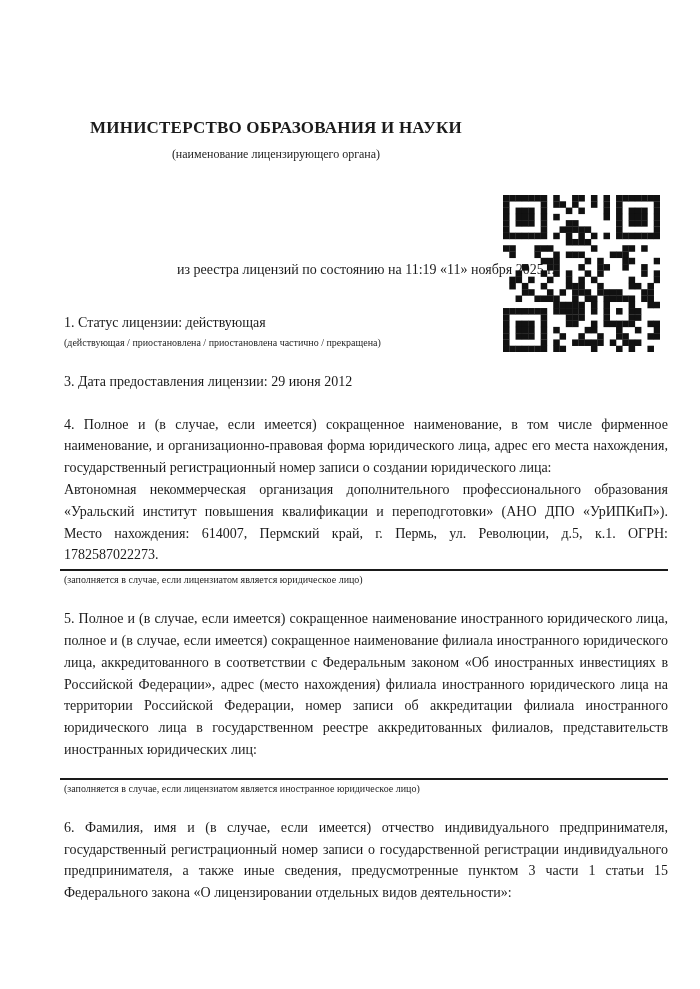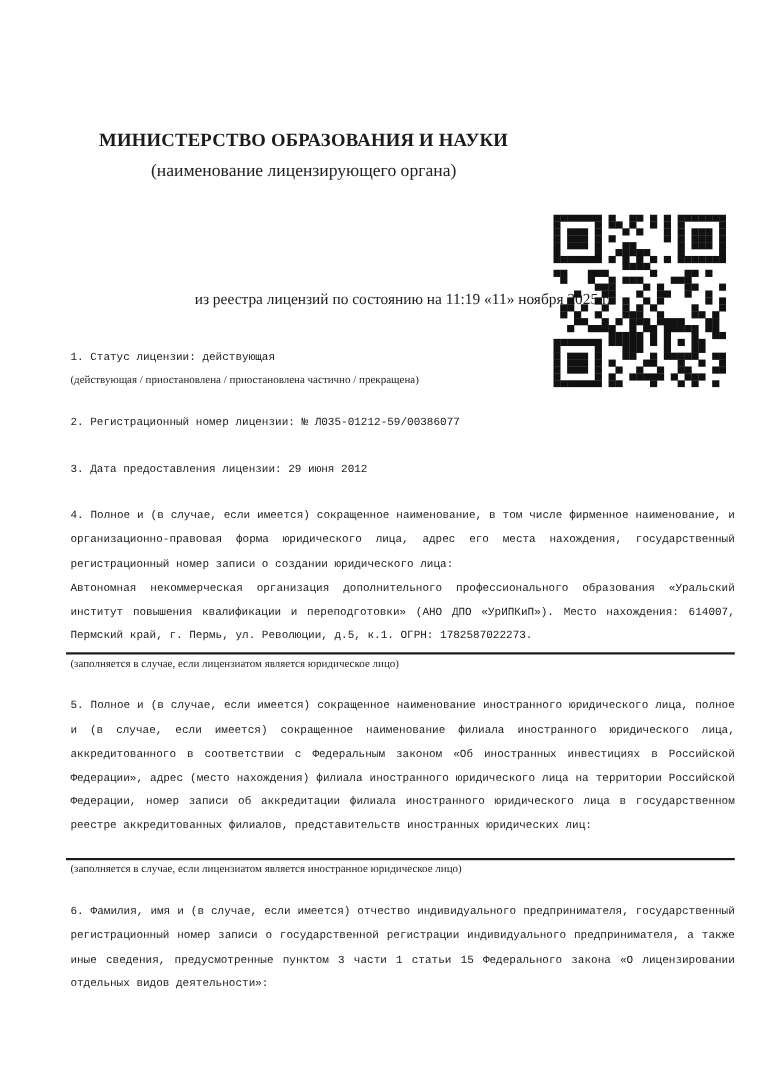--- a/index.html
+++ b/index.html
@@ -26,21 +26,21 @@
     align-items: center;
   }
   .ministry-line {
     font-weight: bold;
     font-size: 17px;
     line-height: 28px;
     white-space: nowrap;
     letter-spacing: 0.2px;
   }
   .ministry-caption {
-    font-size: 16px;
+    font-size: 12px;
     margin-top: 5px;
     color: #222;
   }
   .qr {
     position: absolute;
     top: 81px;
     right: 40px;
     width: 157px;
     height: 157px;
   }
@@ -48,23 +48,22 @@
   .doc-title {
     margin-top: 97px;
     text-align: center;
     font-size: 14px;
     line-height: 22px;
   }
   
   .item { margin-top: 21px; }
   .item p {
     margin: 0;
-    font-size: 10px;
+    font-size: 14px;
     line-height: 21.8px;
-    font-family: Liberation Mono, monospace;
   }
   .just {
     text-align: justify;
     text-align-last: left;
   }
   .hint {
     font-size: 10px;
     text-align: left;
     line-height: 14px;
     margin-top: 2px;
@@ -378,23 +377,20 @@
 
   <div class="doc-title">
     <div>из реестра лицензий по состоянию на 11:19 «11» ноября 2025 г.</div>
   </div>
 
   <div class="item items-start">
     <p>1. Статус лицензии: действующая</p>
     <div class="hint">(действующая / приостановлена / приостановлена частично / прекращена)</div>
   </div>
 
-  <div class="item">
-    <p>2. Регистрационный номер лицензии: № Л035-01212-59/00386077</p>
-  </div>
 
   <div class="item">
     <p>3. Дата предоставления лицензии: 29 июня 2012</p>
   </div>
 
   <div class="item">
     <p class="just">4. Полное и (в случае, если имеется) сокращенное наименование, в том числе фирменное наименование, и организационно-правовая форма юридического лица, адрес его места нахождения, государственный регистрационный номер записи о создании юридического лица:</p>
     <p class="just">Автономная некоммерческая организация дополнительного профессионального образования «Уральский институт повышения квалификации и переподготовки» (АНО ДПО «УрИПКиП»). Место нахождения: 614007, Пермский край, г. Пермь, ул. Революции, д.5, к.1. ОГРН: 1782587022273.</p>
     <hr class="fill-rule">
     <div class="hint">(заполняется в случае, если лицензиатом является юридическое лицо)</div>

